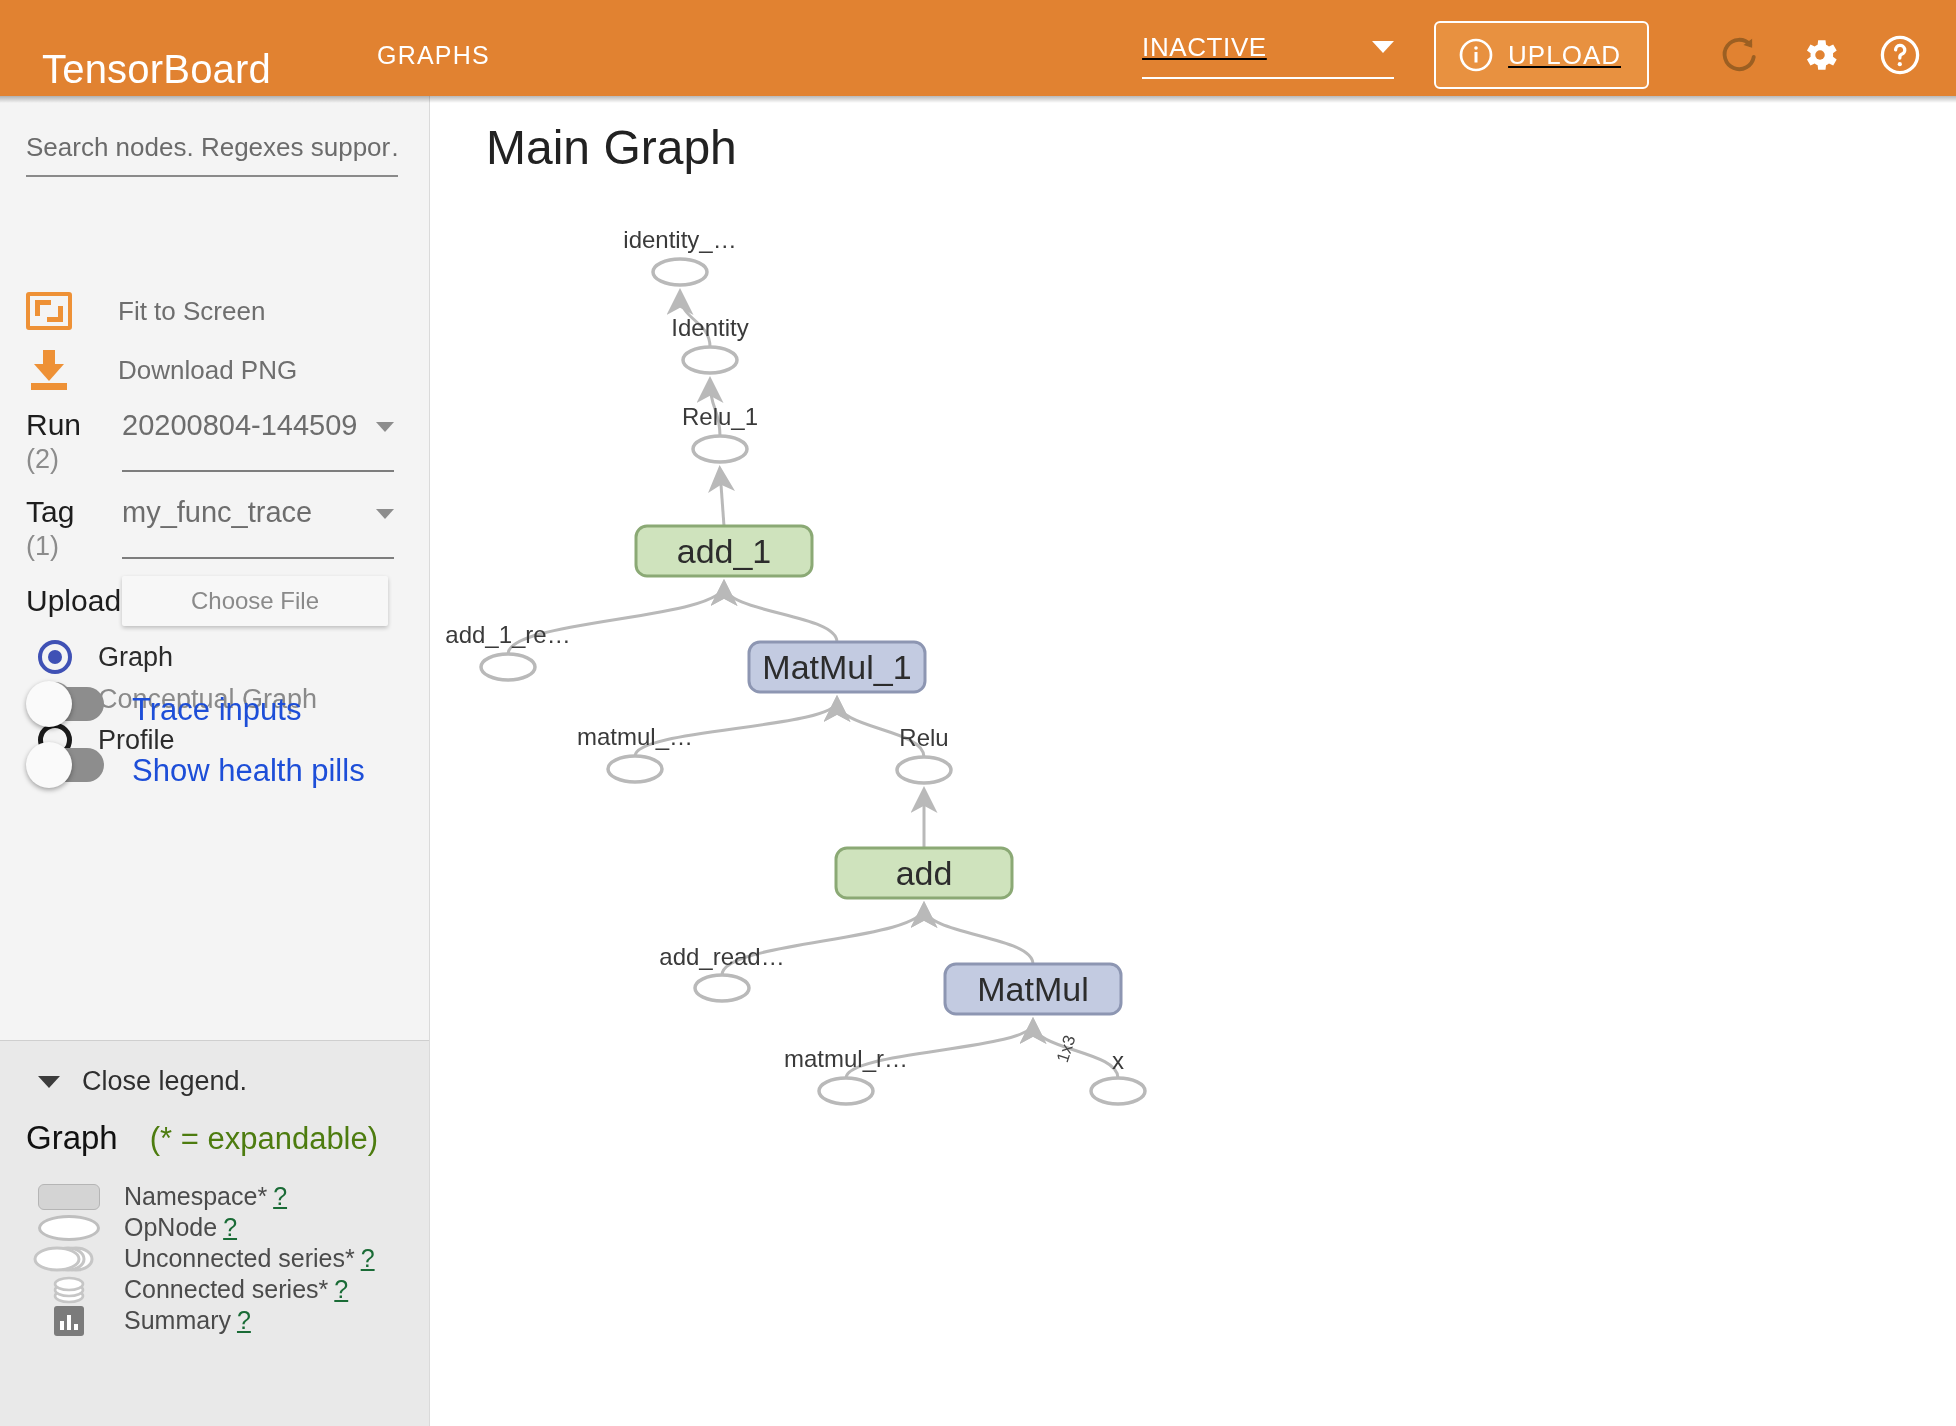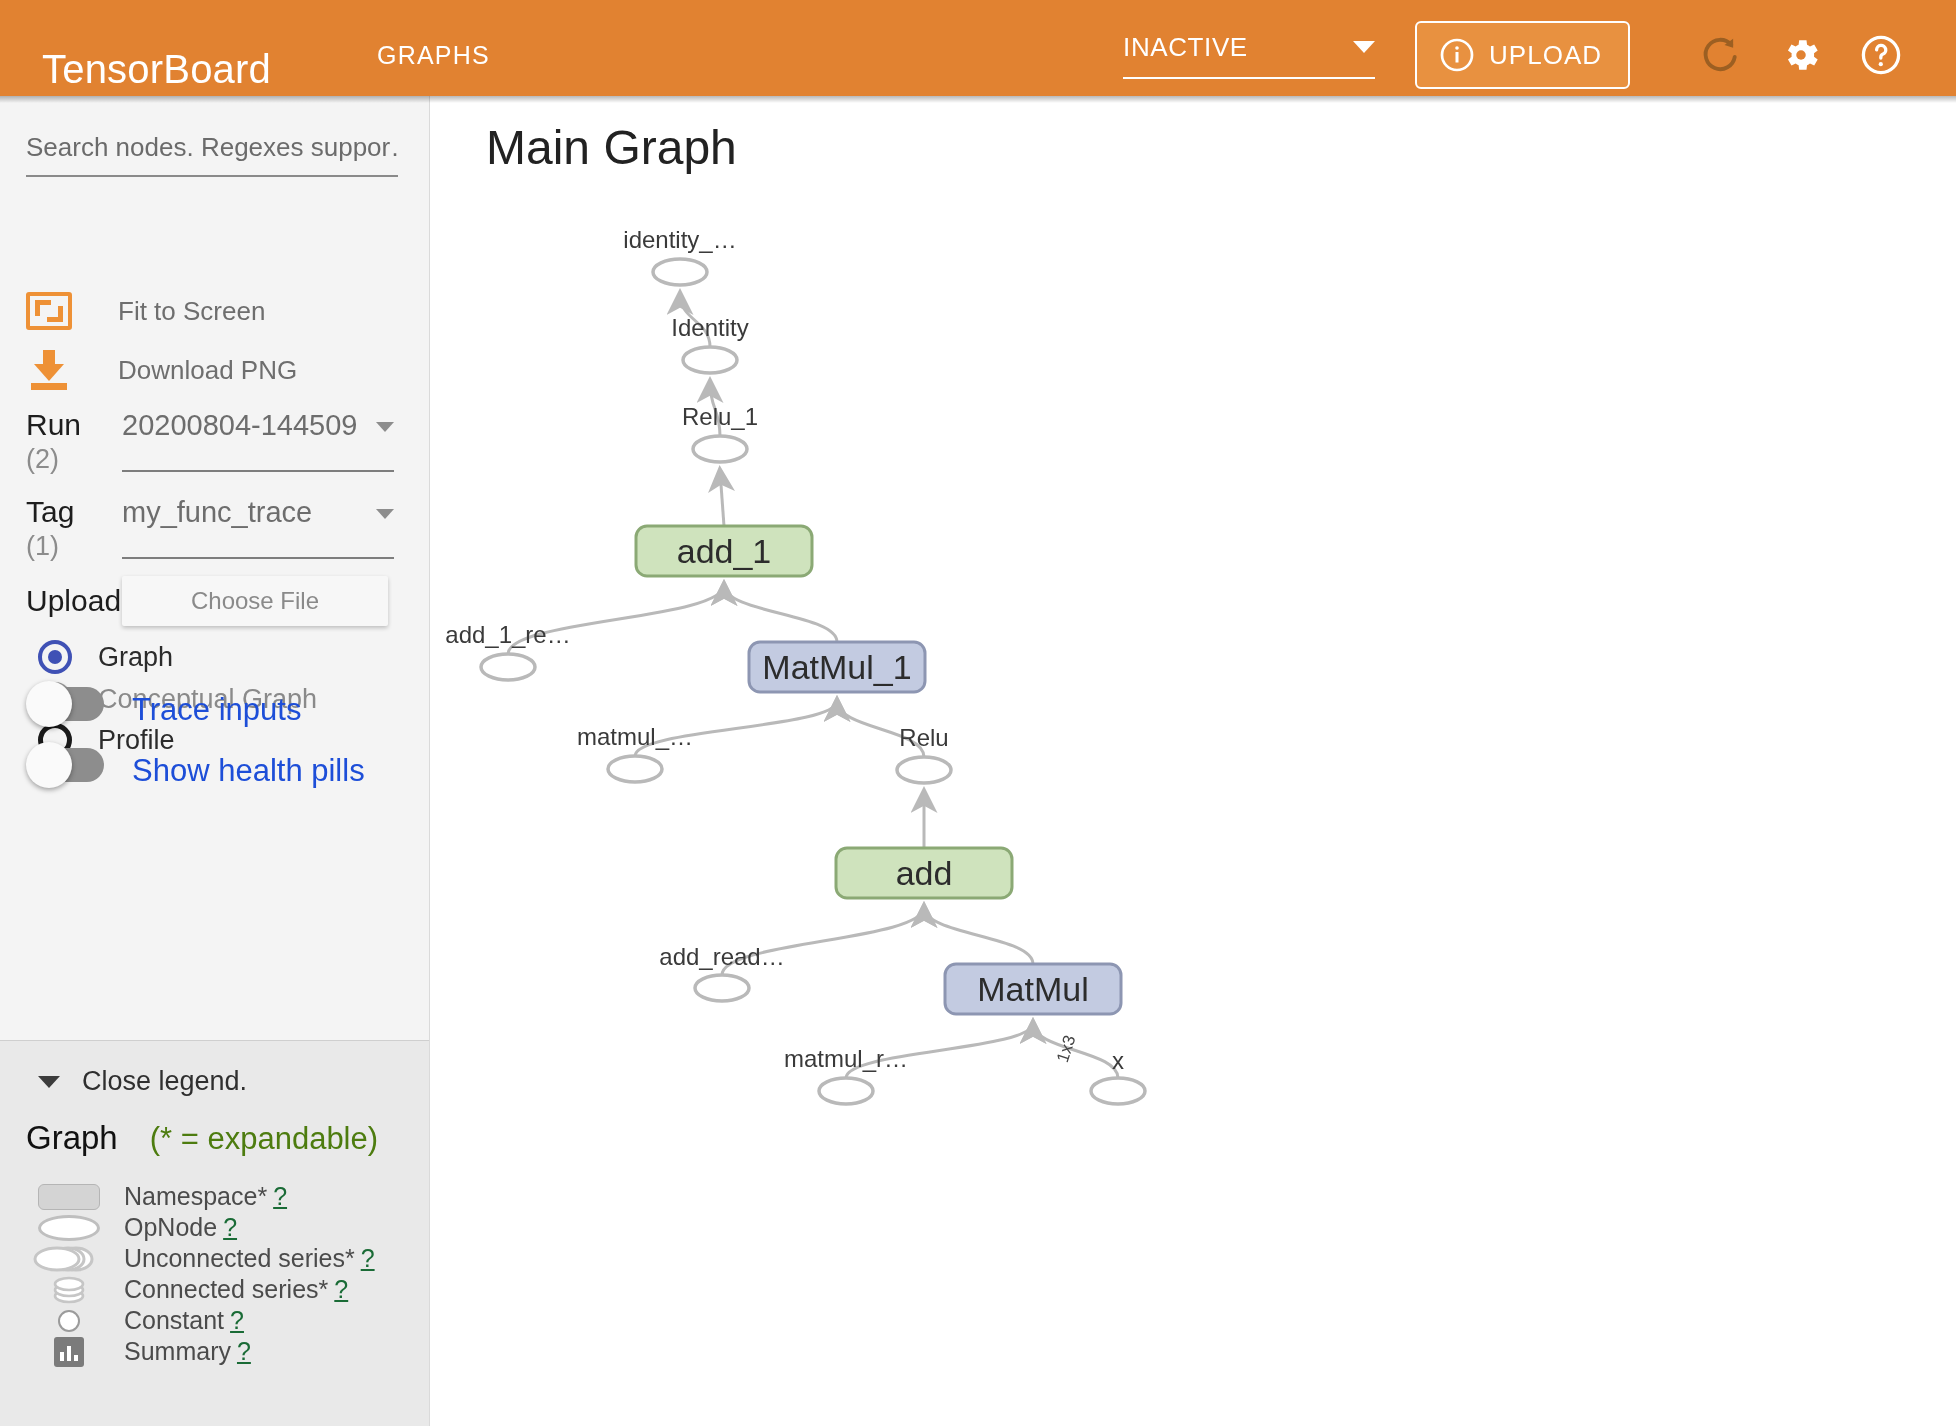--- a/index.html
+++ b/index.html
@@ -23,21 +23,21 @@
   .tab {
     position: relative; height: 110px; display: flex; align-items: center;
     padding: 0 32px; color: #ffffff; font-size: 25px; letter-spacing: 1.2px;
     cursor: pointer;
   }
   .tab.active::after {
     content: ""; position: absolute; left: 0; right: 0; bottom: 0;
     height: 6px; background: #ffffff;
   }
   .header-right {
-    margin-left: auto; display: flex; align-items: center; gap: 8px; padding-right: 48px;
+    margin-left: auto; display: flex; align-items: center; gap: 8px; padding-right: 29px; text-decoration: underline;
   }
   .run-select {
     position: relative; width: 252px; margin-right: 32px;
     border-bottom: 2px solid #ffffff; padding-bottom: 14px;
     display: flex; align-items: center; cursor: pointer;
   }
   .run-select .val { color: #ffffff; font-size: 26px; letter-spacing: .6px; }
   .caret-down {
     margin-left: auto; width: 0; height: 0;
     border-left: 11px solid transparent; border-right: 11px solid transparent;
@@ -348,26 +348,20 @@
         <span class="legend-swatch">
           <svg width="46" height="32" viewBox="0 0 46 32">
             <ellipse cx="23" cy="22" rx="14" ry="6" fill="#fff" stroke="#c6c6c6" stroke-width="2.6"></ellipse>
             <ellipse cx="23" cy="16" rx="14" ry="6" fill="#fff" stroke="#c6c6c6" stroke-width="2.6"></ellipse>
             <ellipse cx="23" cy="10" rx="14" ry="6" fill="#fff" stroke="#c6c6c6" stroke-width="2.6"></ellipse>
           </svg>
         </span>
         <span class="ltext"><span>Connected series*</span><span class="qmark">?</span></span>
       </div>
 
-      <div class="legend-item">
-        <span class="legend-swatch">
-            <span class="sw-constant"></span>
-          </span>
-        <span class="ltext"><span>Constant</span><span class="qmark">?</span></span>
-      </div>
 
       <div class="legend-item">
         <span class="legend-swatch">
           <span class="sw-summary">
               <i style="height:9px"></i>
               <i style="height:15px"></i>
               <i style="height:6px"></i>
             </span>
         </span>
         <span class="ltext"><span>Summary</span><span class="qmark">?</span></span>

